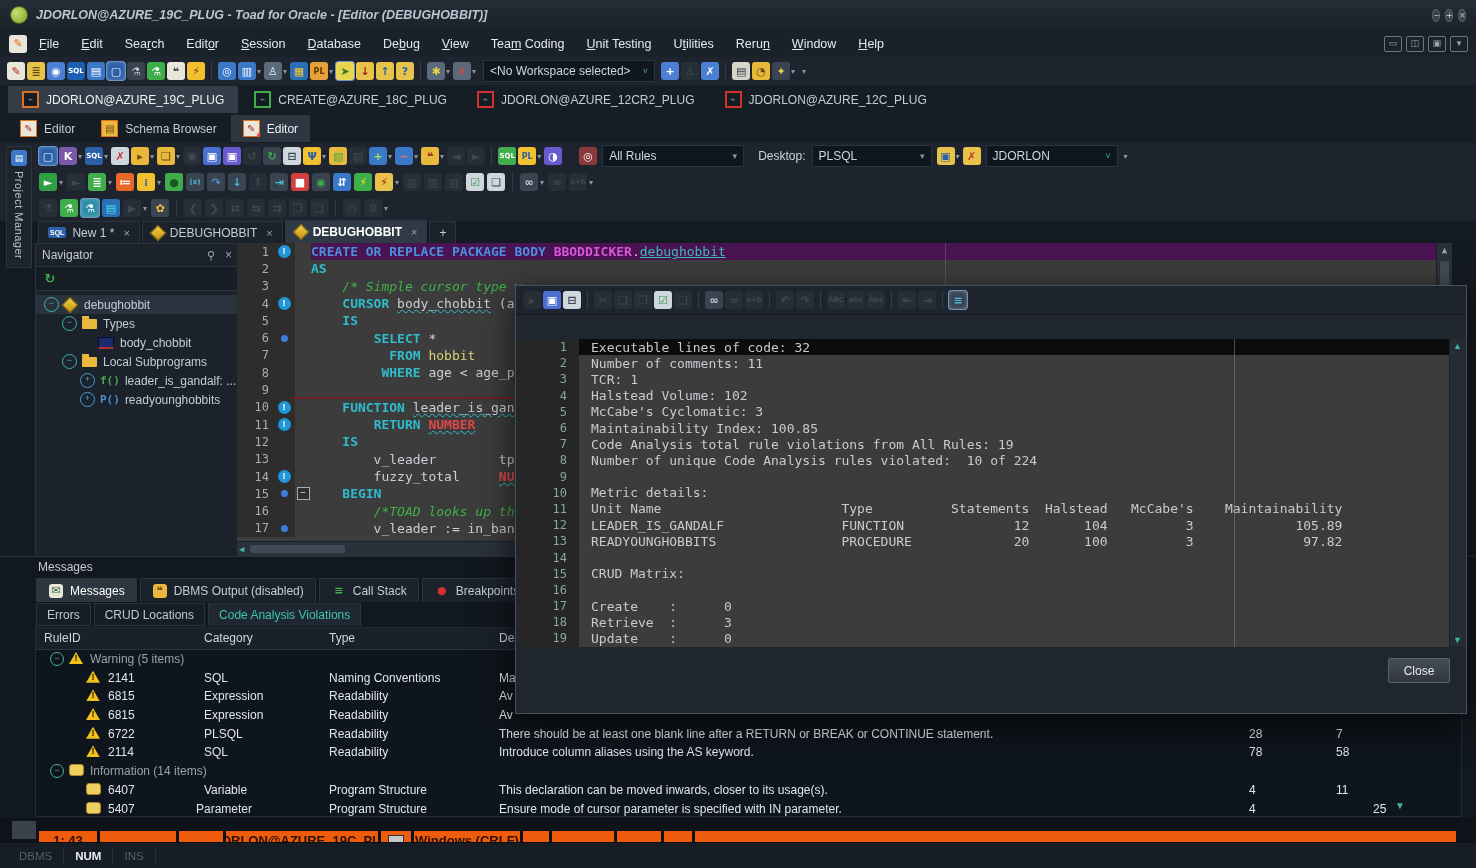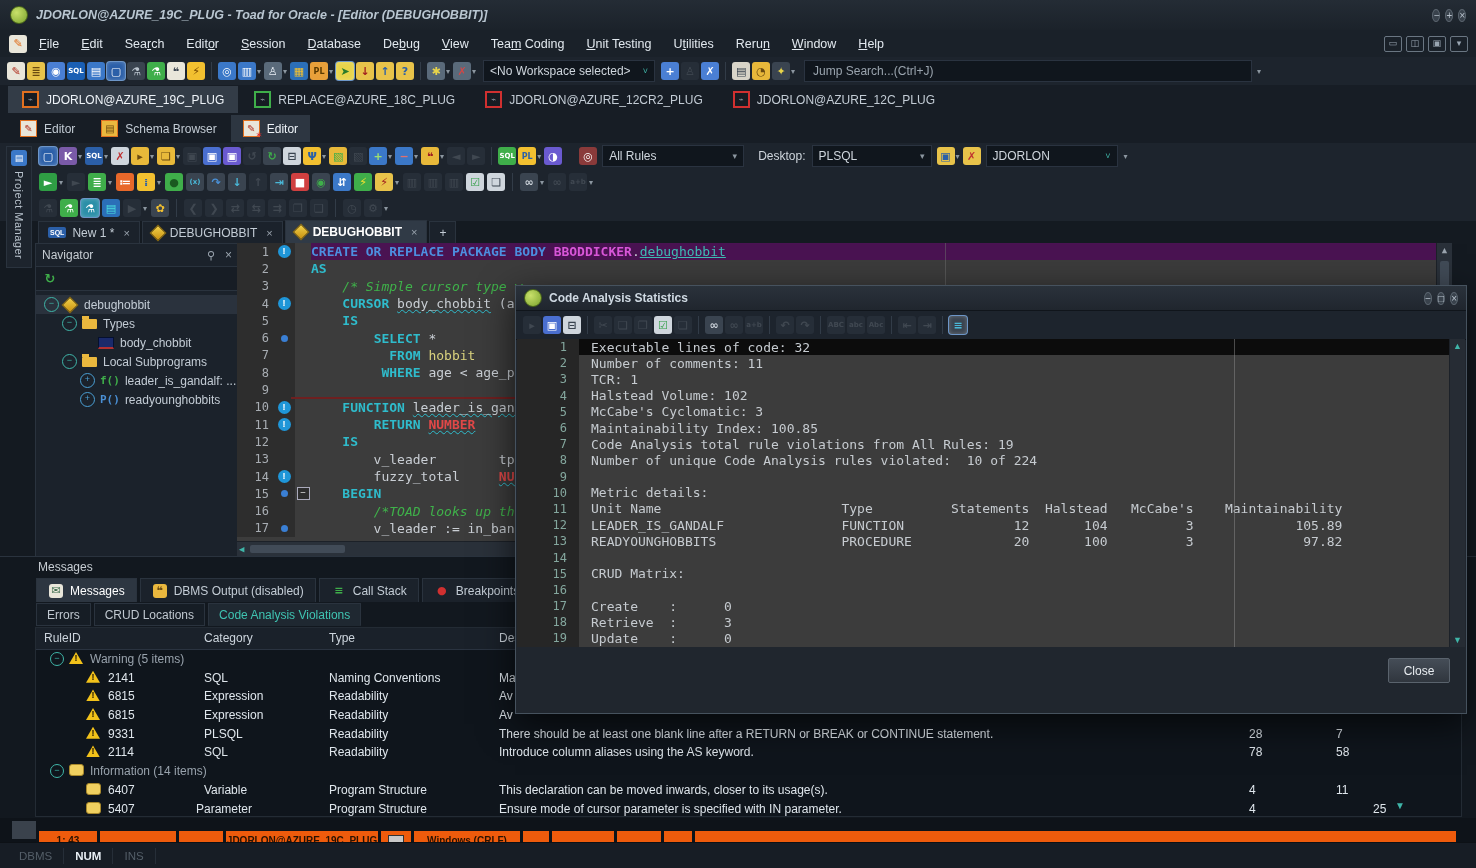--- a/index.html
+++ b/index.html
@@ -128,21 +128,21 @@
         color:#3fb5a8;font-size:9px;line-height:10px;text-align:center;}
   .glabel{color:#98a2ac;}
   .w-ic{position:absolute;width:14px;height:12px;background:#f2c21a;clip-path:polygon(50% 0,100% 100%,0 100%);
         top:3px;}
   .w-ic::after{content:"!";position:absolute;left:0;right:0;top:1px;text-align:center;font-size:9px;font-weight:bold;color:#201400;}
   .i-ic{position:absolute;width:13px;height:10px;background:#f0d060;border:1px solid #a8882a;border-radius:3px;top:4px;}
   .msgchev{position:absolute;color:#3fb5a8;font-size:10px;}
   
   #statusbar{top:818px;height:24px;background:#0e1319;padding-left:12px;gap:3px;}
   .leadcell{width:24px;height:18px;background:#3a424c;flex:none;}
-  .oseg{height:18px;background:#ee5b0c;color:#2b1200;font-size:10px;font-weight:bold;display:flex;
+  .oseg{height:18px;background:#ee5b0c;color:#2b1200;font-size:13px;font-weight:bold;display:flex;
         align-items:center;justify-content:center;flex:none;overflow:hidden;margin-top:20px;}
   .oseg .mon{width:14px;height:9px;background:#c8c8c8;border:1px solid #333;}
   #indicators{top:842px;height:26px;background:#171d25;padding-left:8px;font-size:11.5px;border-top:1px solid #0d1116;}
   .kcell{padding:0 11px;border-right:1px solid #262e38;color:#545e68;height:16px;display:flex;align-items:center;}
   .kcell.active{color:#e8eef4;font-weight:bold;}
   
   #dialog{position:absolute;left:515px;top:285px;width:950px;height:427px;background:#20262e;
           border:1px solid #46525e;box-shadow:0 10px 34px rgba(0,0,0,.65);z-index:10;}
   #dlg-title{height:24px;display:flex;align-items:center;gap:7px;padding:0 8px;background:linear-gradient(#2a323b,#20262e);
              font-size:12px;font-weight:bold;color:#cfd9e2;border-bottom:1px solid #10151b;}
@@ -241,34 +241,31 @@
     <span id="mt-icons2" style="display:flex;align-items:center;">
         <span class="ic" style="background: rgb(74, 127, 212); color: rgb(255, 255, 255);">+</span>
         <span class="ic dim" style="background: rgb(58, 68, 80); color: rgb(138, 148, 158);">♙</span>
         <span class="ic" style="background: rgb(74, 127, 212); color: rgb(255, 255, 255);">✗</span>
         <span class="sep"></span>
         <span class="ic" style="background: rgb(216, 212, 200); color: rgb(58, 68, 80);">▤</span>
         <span class="ic" style="background: rgb(232, 184, 58); color: rgb(106, 74, 16);">◔</span>
         <span class="ic" style="background: rgb(58, 68, 80); color: rgb(232, 212, 74);">✦</span>
         <span class="ddarrow">▾</span>
       </span>
-    <span class="jump" style="flex:1;max-width:430px;margin-left:6px;">
-      <span>Jump Search...(Ctrl+J)</span>
-    </span>
     <span class="ddarrow" style="margin-left:4px;">▾</span>
   </div>
 
   <div id="conntabs" class="row">
       <div class="conn-tab active">
         <span class="conn-ic" style="border-color: rgb(224, 112, 32);">⌁</span>
         <span>JDORLON@AZURE_19C_PLUG</span>
       </div>
       <div class="conn-tab">
         <span class="conn-ic" style="border-color: rgb(63, 174, 74);">⌁</span>
-        <span>REPLACE@AZURE_18C_PLUG</span>
+        <span>CREATE@AZURE_18C_PLUG</span>
       </div>
       <div class="conn-tab">
         <span class="conn-ic" style="border-color: rgb(208, 48, 48);">⌁</span>
         <span>JDORLON@AZURE_12CR2_PLUG</span>
       </div>
       <div class="conn-tab">
         <span class="conn-ic" style="border-color: rgb(208, 48, 48);">⌁</span>
         <span>JDORLON@AZURE_12C_PLUG</span>
       </div>
     </div>
@@ -565,21 +562,21 @@
             <span class="w-ic" style="left: 50px;"></span>
             <span style="left: 72px;">6815</span>
             <span style="left: 168px;">Expression</span>
             <span style="left: 293px;">Readability</span>
             <span style="left: 463px;">Av</span>
             <span style="left: 1213px;"></span>
             <span style="left: 1300px;"></span>
           </div>
           <div class="trow">
             <span class="w-ic" style="left: 50px;"></span>
-            <span style="left: 72px;">9331</span>
+            <span style="left: 72px;">6722</span>
             <span style="left: 168px;">PLSQL</span>
             <span style="left: 293px;">Readability</span>
             <span style="left: 463px;">There should be at least one blank line after a RETURN or BREAK or CONTINUE statement.</span>
             <span style="left: 1213px;">28</span>
             <span style="left: 1300px;">7</span>
           </div>
           <div class="trow">
             <span class="w-ic" style="left: 50px;"></span>
             <span style="left: 72px;">2114</span>
             <span style="left: 168px;">SQL</span>
@@ -635,26 +632,20 @@
       </span>
   </div>
 
   <div id="indicators" class="row">
       <span class="kcell">DBMS</span>
       <span class="kcell active">NUM</span>
       <span class="kcell">INS</span>
     </div>
 
   <div id="dialog">
-    <div id="dlg-title">
-      <span class="toad-ic"></span>
-      <span>Code Analysis Statistics</span>
-      <span class="spacer"></span>
-      <span id="dlg-buttons"><span class="wbtn">−</span><span class="wbtn">□</span><span class="wbtn">×</span></span>
-    </div>
     <div id="dlg-toolbar">
         <span class="ic dim" style="background: rgb(58, 68, 80); color: rgb(138, 148, 158);">▸</span>
         <span class="ic" style="background: rgb(74, 111, 208); color: rgb(255, 255, 255);">▣</span>
         <span class="ic" style="background: rgb(207, 214, 221); color: rgb(58, 68, 80);">⊟</span>
         <span class="sep"></span>
         <span class="ic dim" style="background: rgb(58, 68, 80); color: rgb(138, 148, 158);">✂</span>
         <span class="ic dim" style="background: rgb(58, 68, 80); color: rgb(138, 148, 158);">❏</span>
         <span class="ic dim" style="background: rgb(58, 68, 80); color: rgb(138, 148, 158);">❐</span>
         <span class="ic" style="background: rgb(207, 214, 221); color: rgb(47, 158, 68);">☑</span>
         <span class="ic dim" style="background: rgb(58, 68, 80); color: rgb(138, 148, 158);">❏</span>

